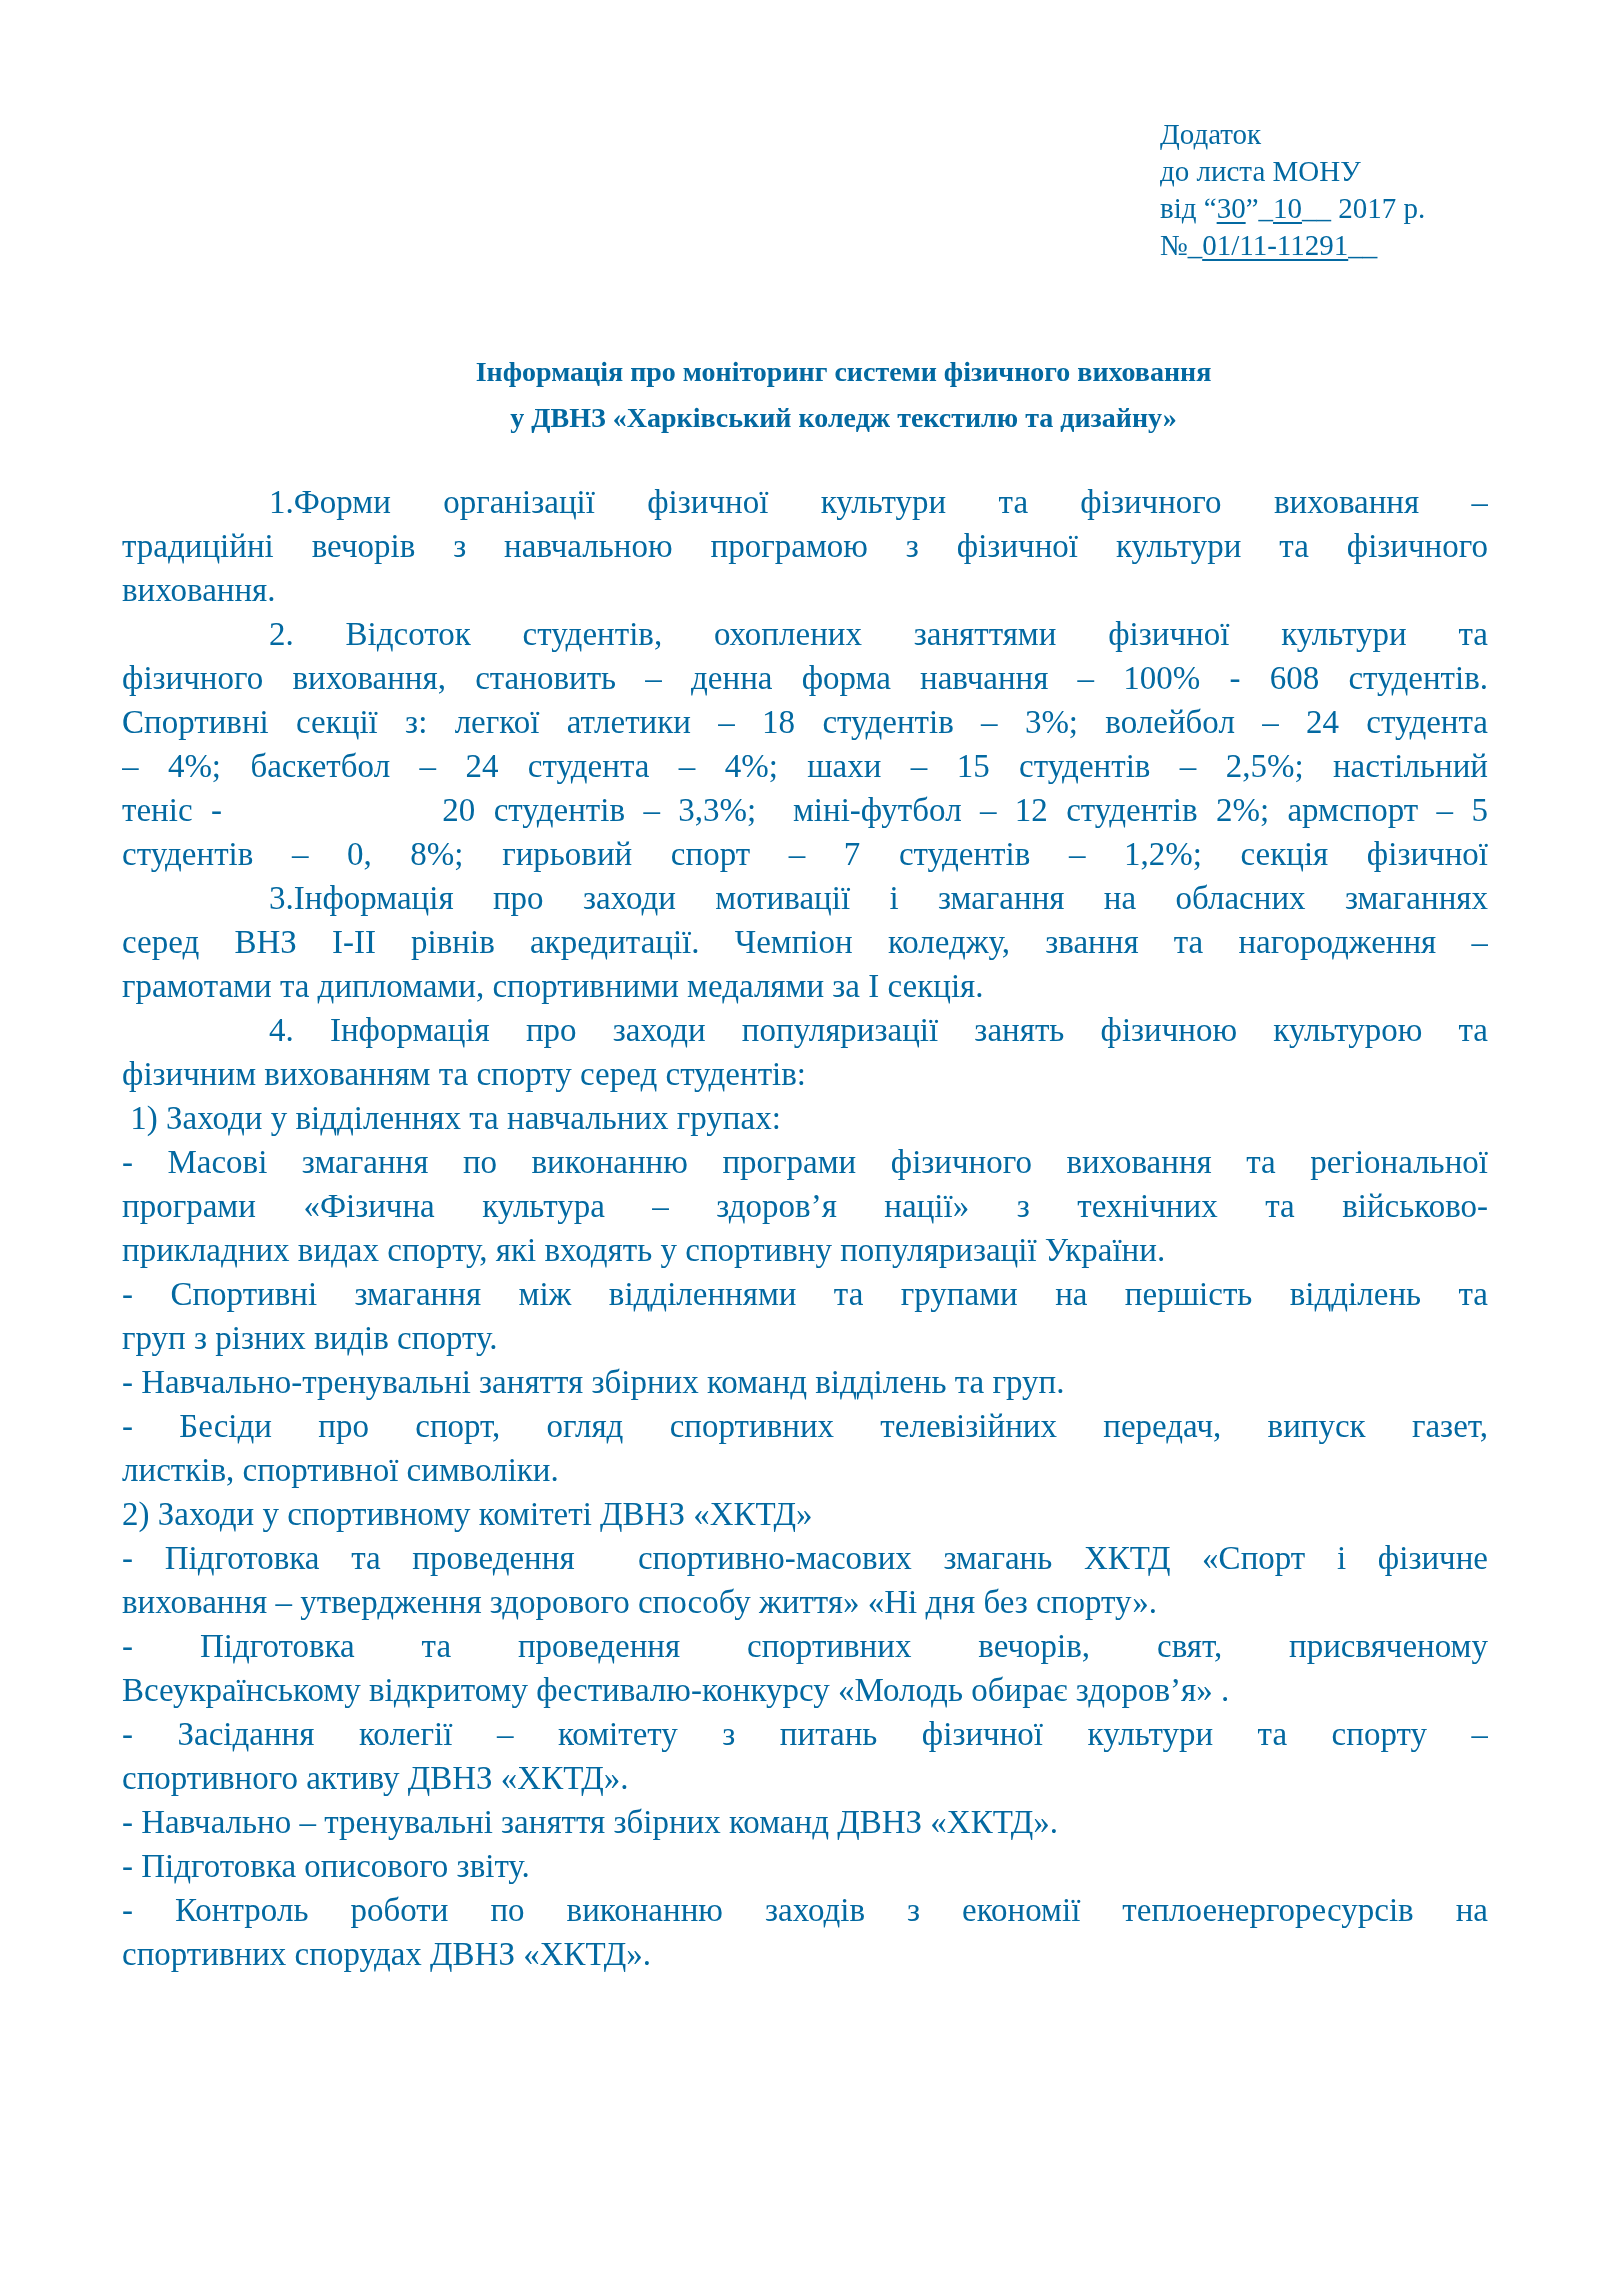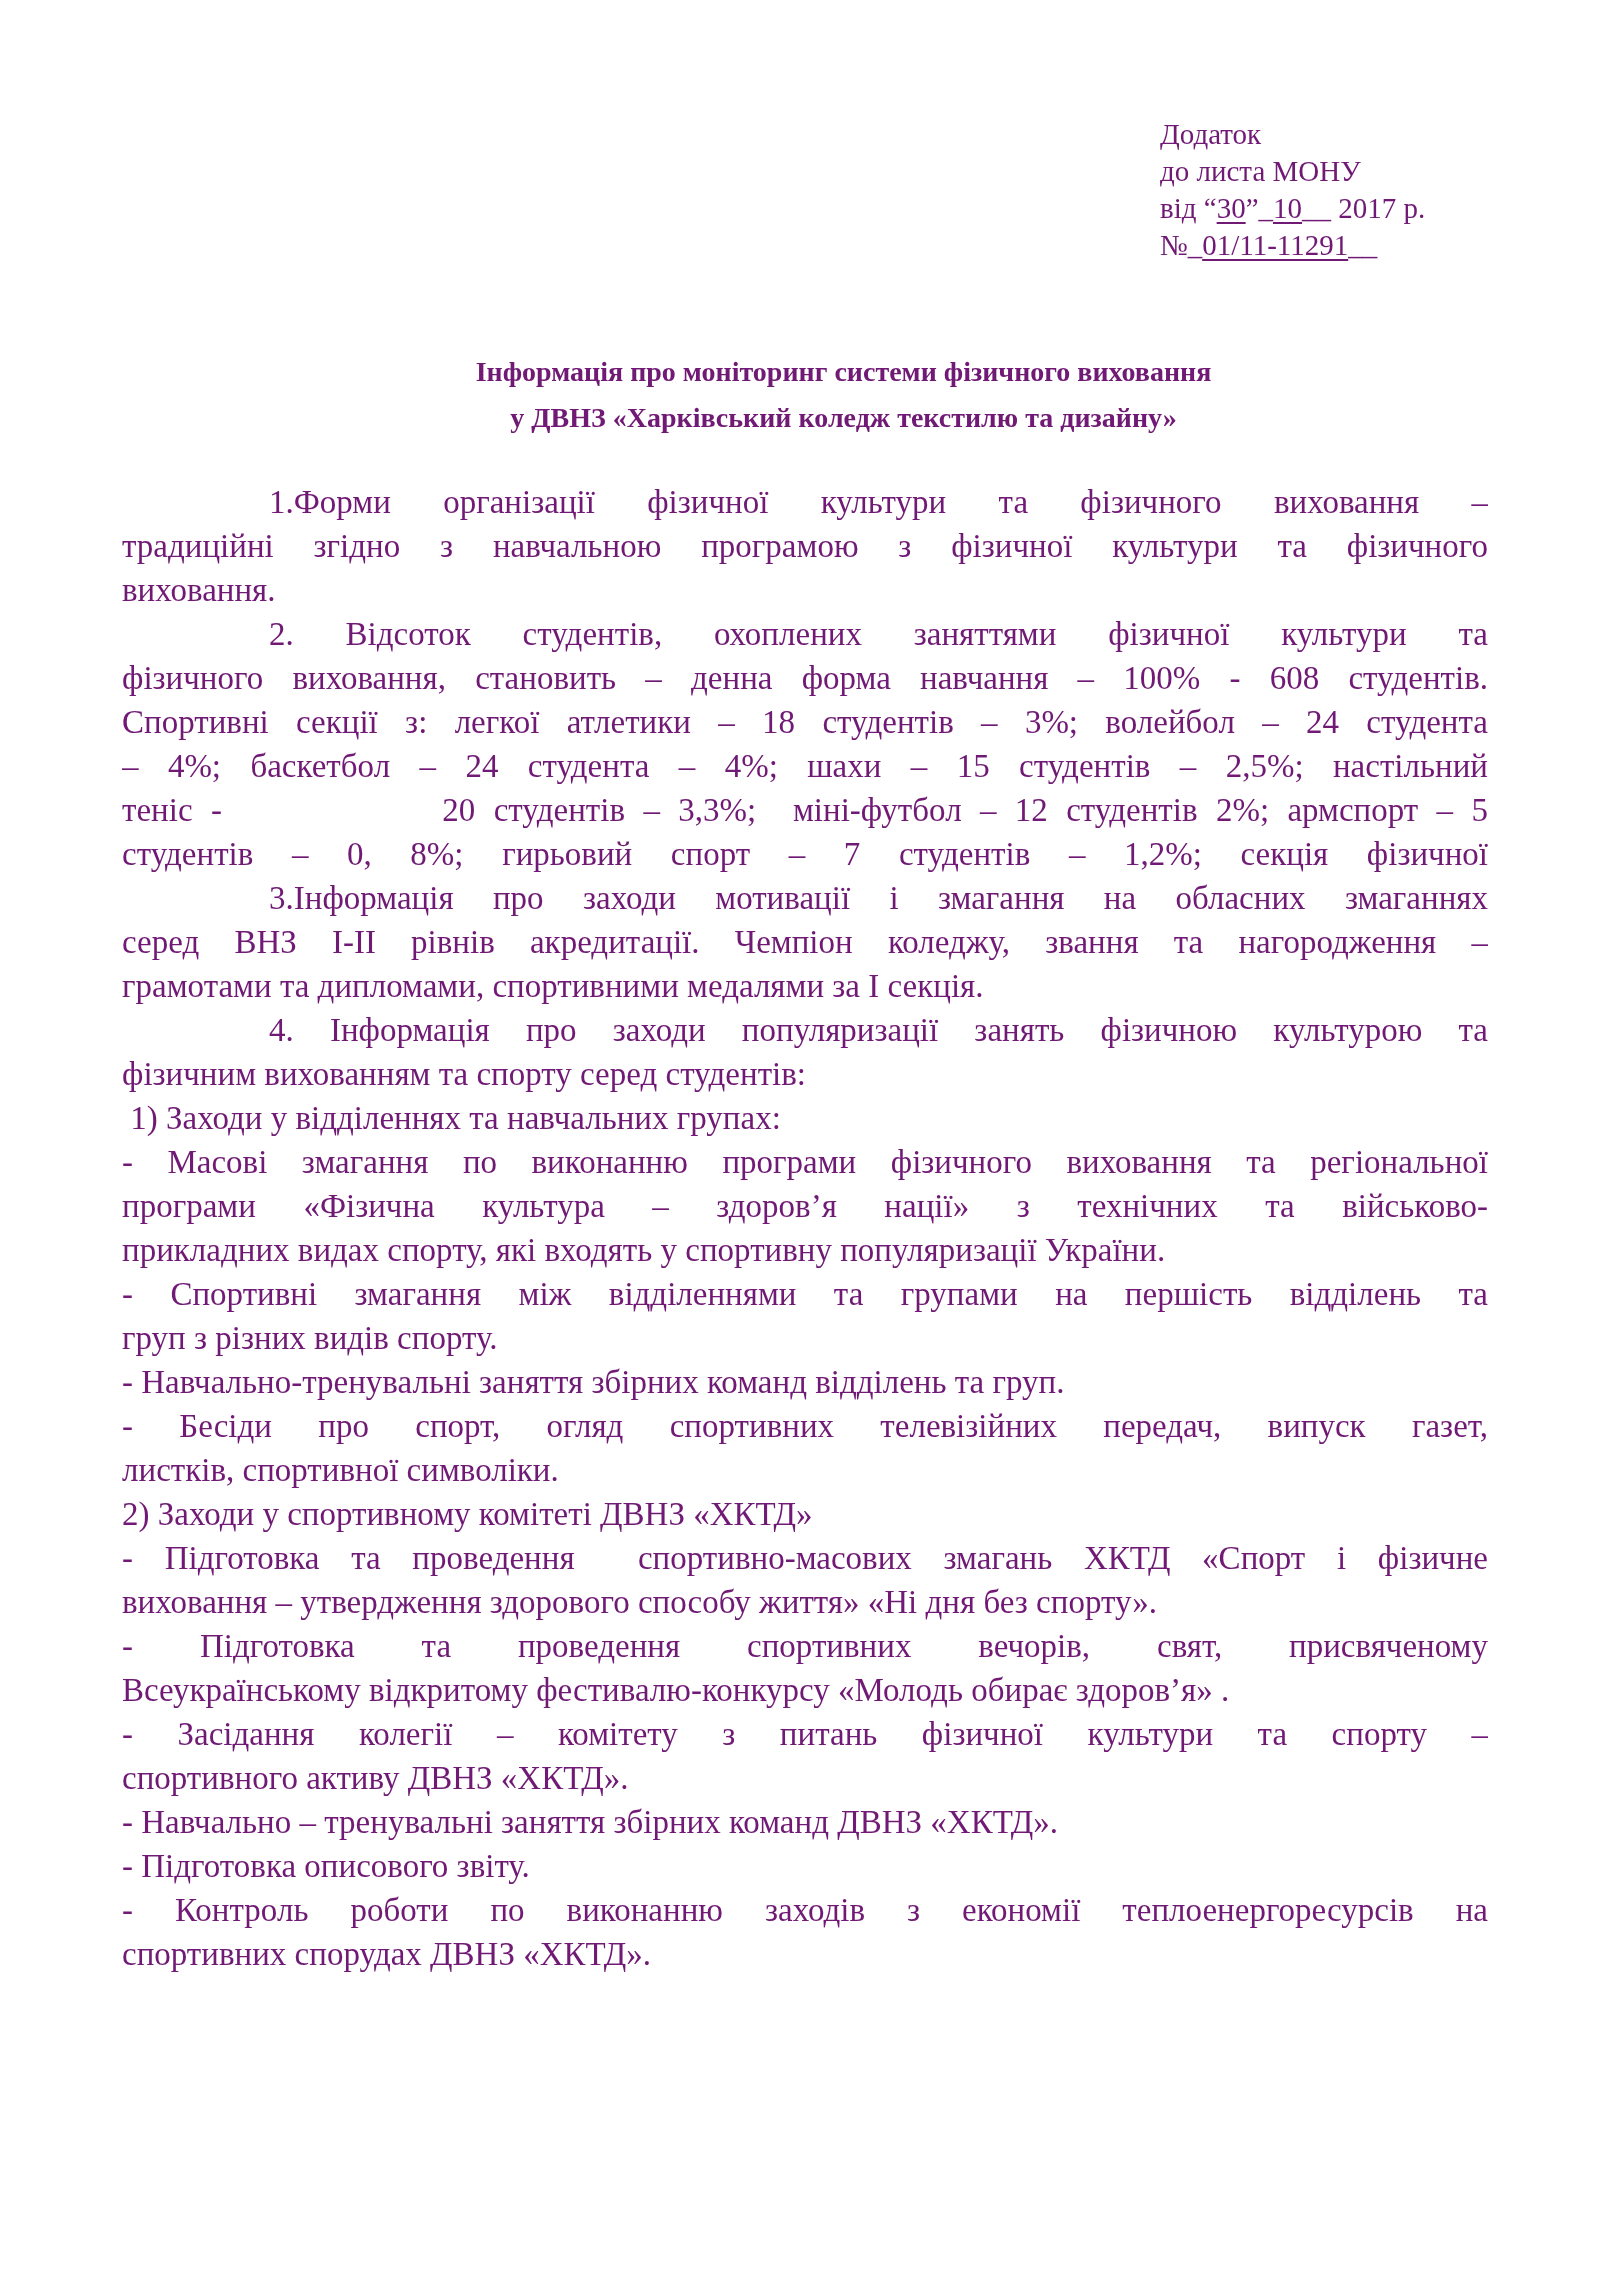--- a/index.html
+++ b/index.html
@@ -5,21 +5,21 @@
   html, body {
     margin: 0;
     padding: 0;
     background: #ffffff;
   }
   .page {
     position: relative;
     width: 1620px;
     height: 2293px;
     background: #ffffff;
-    color: #701a75;
+    color: #0369a1;
     font-family: "Liberation Serif", "DejaVu Serif", serif;
     overflow: hidden;
   }
   
   .header-note {
     position: absolute;
     left: 1160px;
     top: 116px;
     font-size: 29px;
     line-height: 37px;
@@ -73,21 +73,21 @@
   <div class="header-note"><div class="hline"><span>Додаток</span></div><div class="hline"><span>до листа МОНУ</span></div><div class="hline"><span>від “</span><span class="u">30</span><span>”_</span><span class="u">10</span><span>__ 2017 р.</span></div><div class="hline"><span>№_</span><span class="u">01/11-11291</span><span>__</span></div></div>
 
   <div class="title">
     <div>Інформація про моніторинг системи фізичного виховання</div>
     <div>у ДВНЗ «Харківський коледж текстилю та дизайну»</div>
   </div>
 
   <div class="body-text">
       <div class="para">
         <div class="line indent">1.Форми організації фізичної культури та фізичного виховання –</div>
-        <div class="line">традиційні згідно з навчальною програмою з фізичної культури та фізичного</div>
+        <div class="line">традиційні вечорів з навчальною програмою з фізичної культури та фізичного</div>
         <div class="line final">виховання.</div>
       </div>
       <div class="para">
         <div class="line indent">2. Відсоток студентів, охоплених заняттями фізичної культури та</div>
         <div class="line">фізичного виховання, становить – денна форма навчання – 100% - 608 студентів.</div>
         <div class="line">Спортивні секції з: легкої атлетики – 18 студентів – 3%; волейбол – 24 студента</div>
         <div class="line">– 4%; баскетбол – 24 студента – 4%; шахи – 15 студентів – 2,5%; настільний</div>
         <div class="line">теніс -            20 студентів – 3,3%;  міні-футбол – 12 студентів 2%; армспорт – 5</div>
         <div class="line">студентів – 0, 8%; гирьовий спорт – 7 студентів – 1,2%; секція фізичної</div>
       </div>

